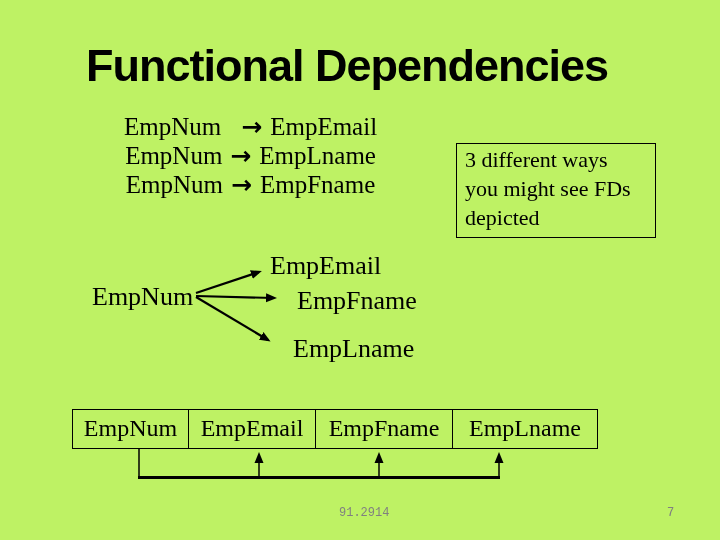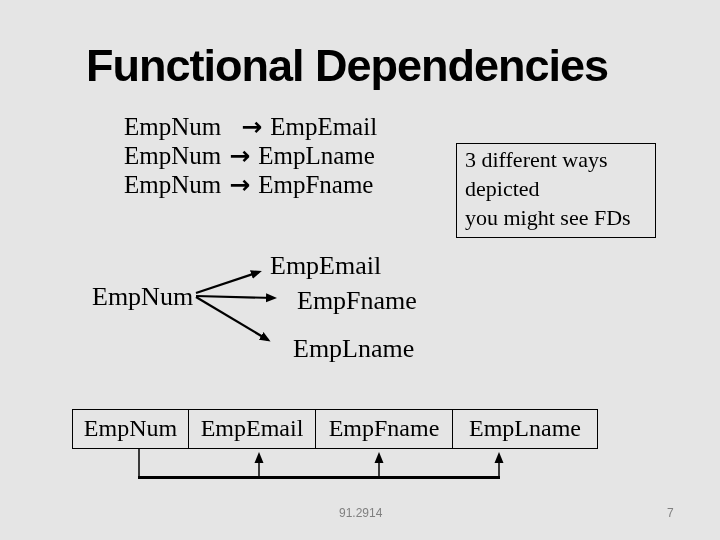--- a/index.html
+++ b/index.html
@@ -1,28 +1,28 @@
 <!DOCTYPE html>
 <html><head>
 <meta charset="utf-8">
 <style>
   * { box-sizing: border-box; }
   html, body { margin: 0; padding: 0; background: #ffffff; }
   .slide {
     position: relative; width: 720px; height: 540px;
-    background: #e5e5e5; color: #000000; overflow: hidden;
+    background: #bef264; color: #000000; overflow: hidden;
     font-family: "Liberation Serif", serif;
   }
   .title {
     position: absolute; left: 86px; top: 40px; margin: 0;
     font-family: "Liberation Sans", sans-serif; font-weight: 700;
     font-size: 45px; letter-spacing: -1px; white-space: nowrap; color: #000;
   }
   .fd-list { position: absolute; left: 124px; top: 112px; font-size: 25px; line-height: 29px; }
-  .fd-line { white-space: nowrap; }
+  .fd-line { white-space: nowrap; text-align: center; }
   .fd-arrow { font-family: "DejaVu Sans", sans-serif; font-weight: 700; margin: 0 8px; }
   .fd-line:first-child .fd-arrow { margin-left: 20px; }
   .note-box {
     position: absolute; left: 456px; top: 143px; width: 200px; height: 95px;
     border: 1px solid #000; padding: 1px 4px 0 8px;
     font-size: 22px; line-height: 29px; white-space: nowrap;
   }
   .dg-label { position: absolute; font-size: 26px; white-space: nowrap; }
   .dg-source { left: 92px;  top: 282px; }
   .dg-t0     { left: 270px; top: 251px; }
@@ -33,21 +33,21 @@
   .fd-cell {
     height: 40px; border: 1px solid #000; margin-left: -1px;
     text-align: center; font-size: 24px; line-height: 37px; white-space: nowrap;
   }
   .fd-cell.c0 { width: 117px; margin-left: 0; }
   .fd-cell.c1 { width: 128px; }
   .fd-cell.c2 { width: 138px; }
   .fd-cell.c3 { width: 146px; }
   .footer-code, .footer-page {
     position: absolute; top: 506px;
-    font-family: Liberation Sans, sans-serif; font-size: 12px; color: #808080; text-align: right;
+    font-family: Liberation Mono, monospace; font-size: 12px; color: #808080; text-align: right;
   }
   .footer-code { left: 339px; }
   .footer-page { left: 667px; }
 </style>
 </head>
 <body>
 
 <div class="slide">
 
   <h1 class="title">Functional Dependencies</h1>
@@ -59,22 +59,22 @@
     <div class="fd-line">
       <span>EmpNum</span><span class="fd-arrow">→</span><span>EmpLname</span>
     </div>
     <div class="fd-line">
       <span>EmpNum</span><span class="fd-arrow">→</span><span>EmpFname</span>
     </div>
   </div>
 
   <div class="note-box">
     <div>3 different ways</div>
+    <div>you might see FDs</div>
     <div>depicted</div>
-    <div>you might see FDs</div>
   </div>
 
   <div class="dg-label dg-source">EmpNum</div>
   <div class="dg-label dg-t0">EmpEmail</div>
   <div class="dg-label dg-t1">EmpFname</div>
   <div class="dg-label dg-t2">EmpLname</div>
 
   <svg class="overlay" width="720" height="540" viewBox="0 0 720 540" aria-hidden="true">
     <defs>
       <marker id="ah" markerUnits="userSpaceOnUse" markerWidth="12" markerHeight="10" refX="8" refY="5" orient="auto">

